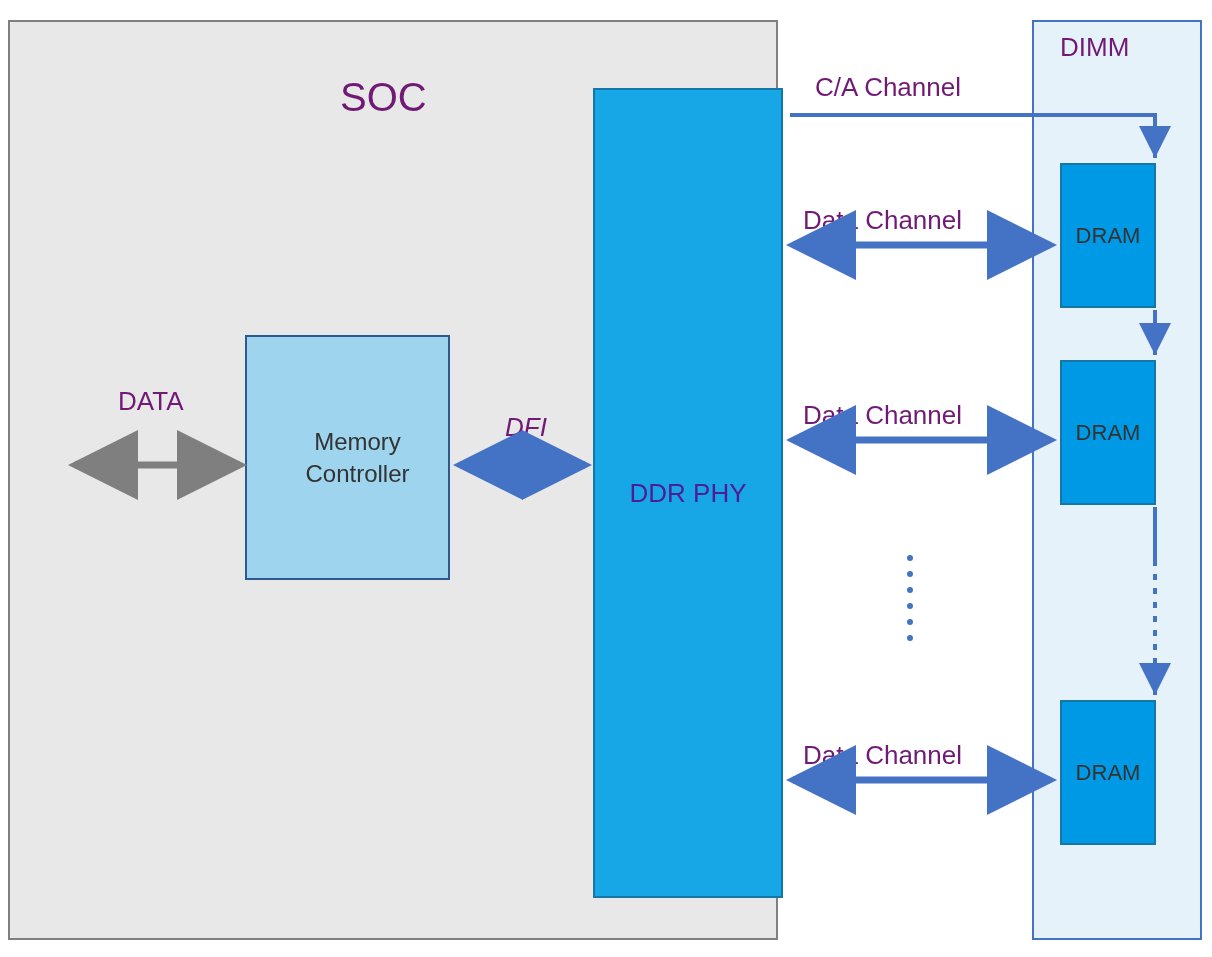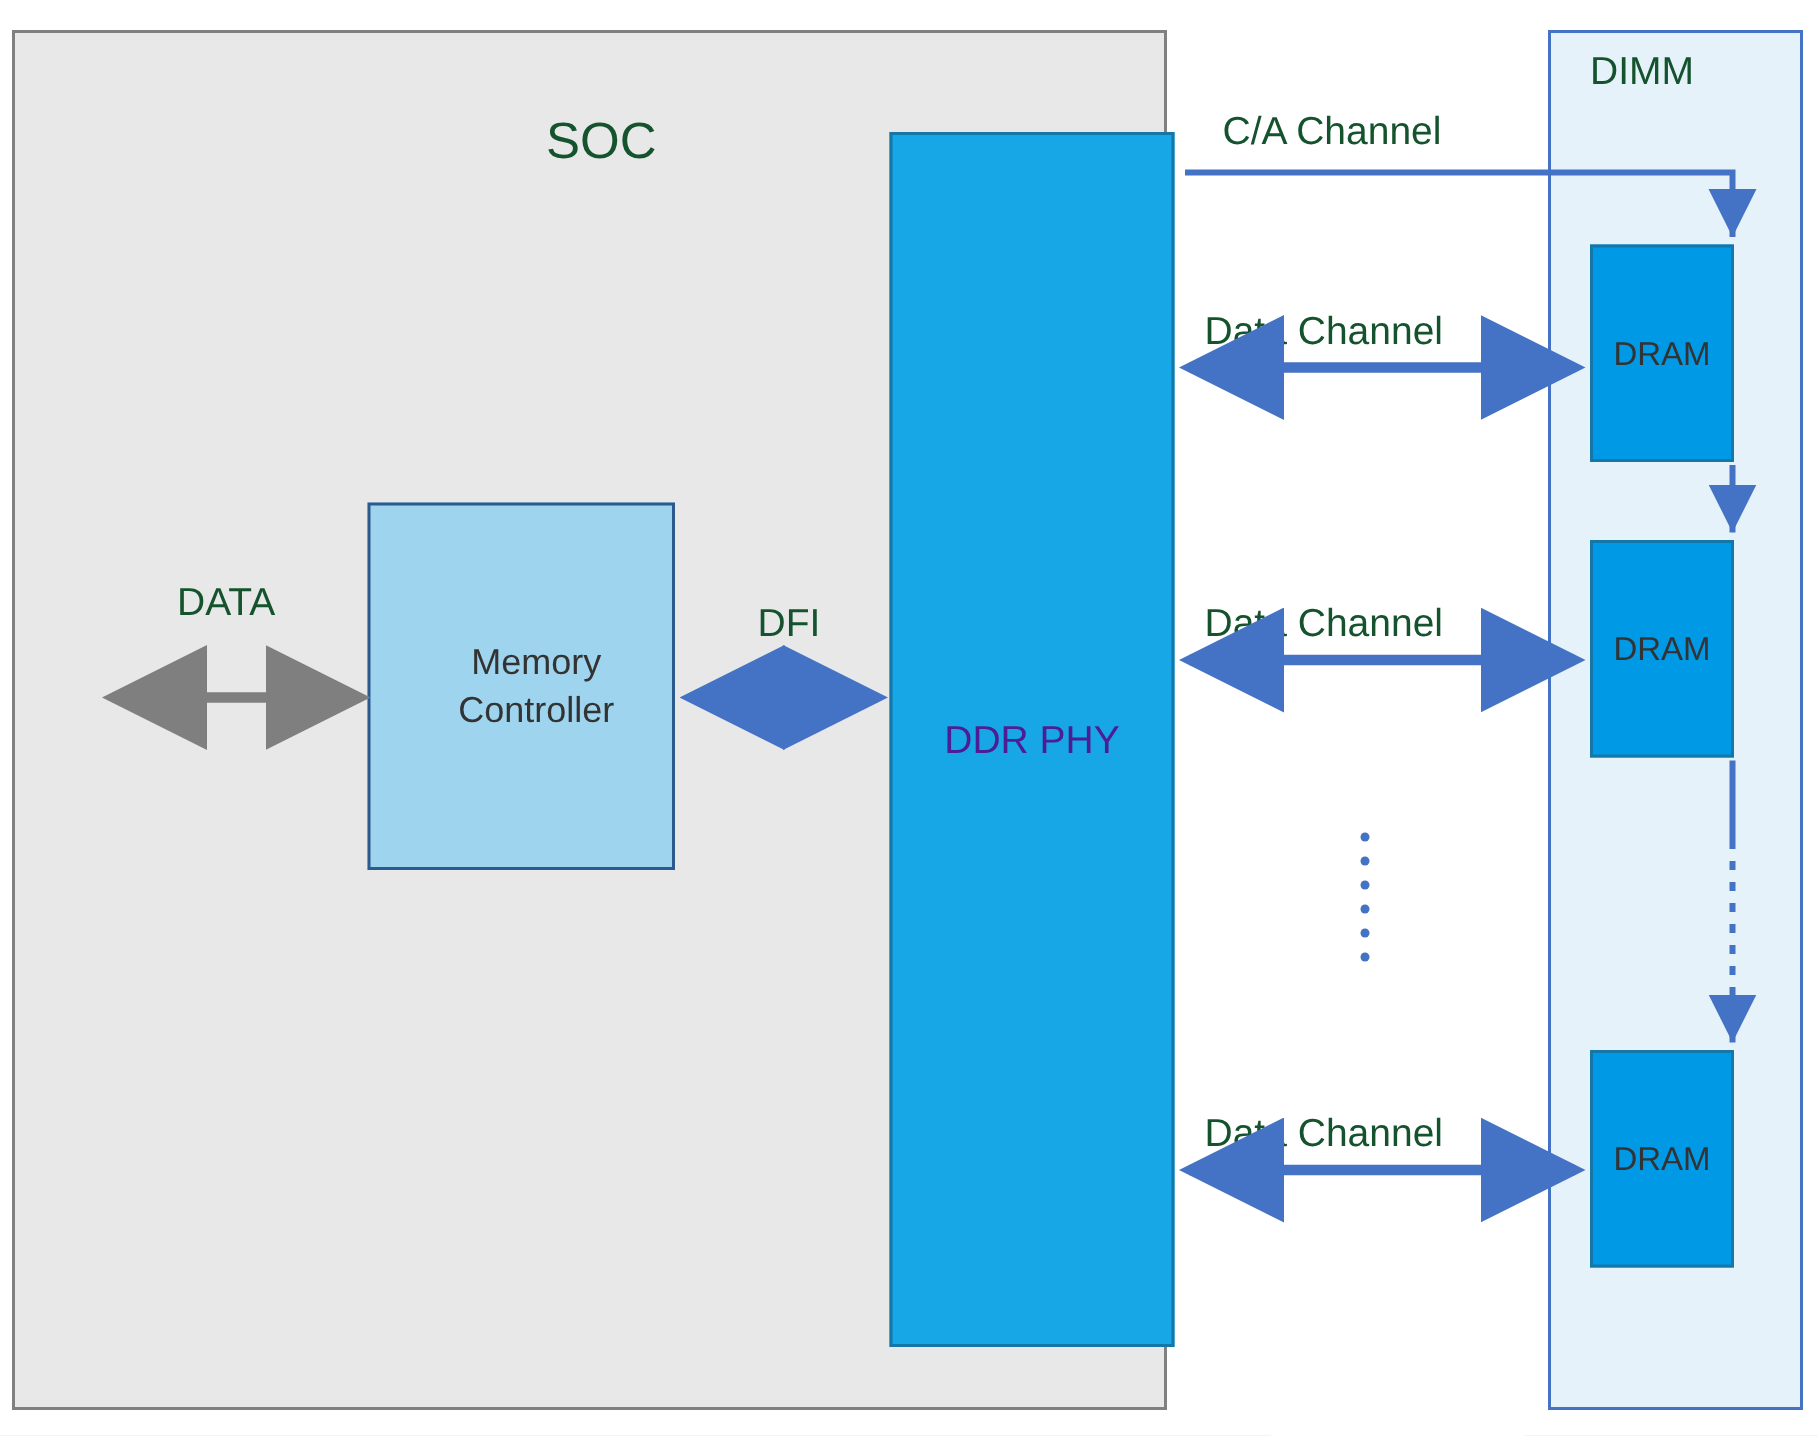--- a/index.html
+++ b/index.html
@@ -79,24 +79,24 @@
       font-size: 22px;
       color: #333;
     }
     .dram1 { left: 1060px; top: 163px; }
     .dram2 { left: 1060px; top: 360px; }
     .dram3 { left: 1060px; top: 700px; }
     
     .label-text {
       position: absolute;
       font-size: 26px;
-      color: #14532d;
+      color: #701a75;
     }
     .data-label { left: 118px; top: 386px; }
-    .dfi-label { left: 505px; top: 400px; }
+    .dfi-label { left: 505px; top: 412px; font-style: italic; }
     .ca-label { left: 815px; top: 72px; }
     .dc1-label { left: 803px; top: 205px; }
     .dc2-label { left: 803px; top: 400px; }
     .dc3-label { left: 803px; top: 740px; }
     
     .vdots-blue {
       position: absolute;
       left: 907px; top: 555px;
       width: 6px; height: 100px;
     }
@@ -113,21 +113,21 @@
       width: 1212px; height: 957px;
       pointer-events: none;
     }
   </style>
 </head>
 <body>
 
 <div class="canvas">
 
   <div class="soc-box"></div>
-  <div class="soc-label label-text" style="font-size:34px;margin-left:24px;">SOC</div>
+  <div class="soc-label label-text" style="font-size:40px;">SOC</div>
 
   <div class="mem-controller">
     <span style="white-space:pre-line;">Memory
 Controller</span>
   </div>
 
   <div class="ddr-phy">
     <span>DDR PHY</span>
   </div>
 

